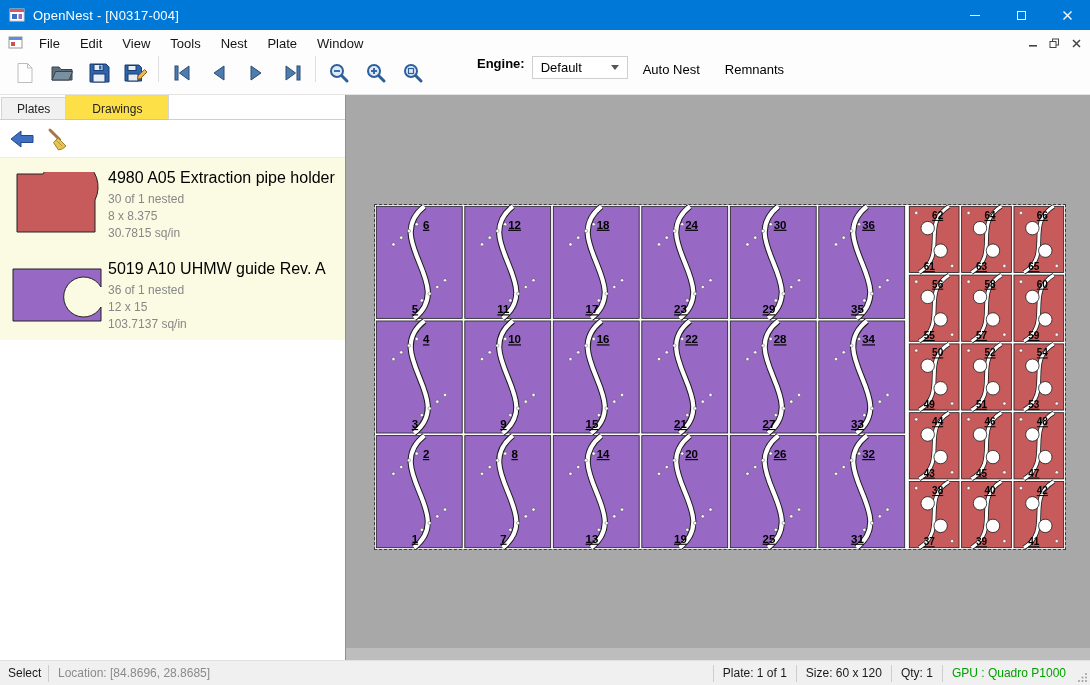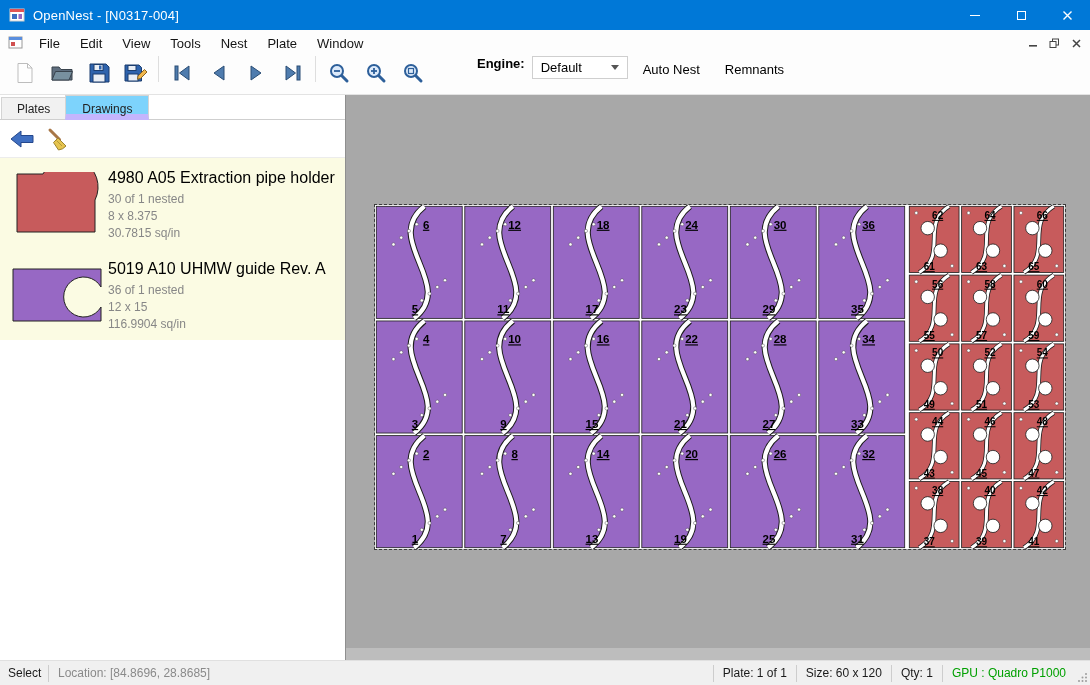--- a/index.html
+++ b/index.html
@@ -30,21 +30,21 @@
   .combo{width:96px;height:23px;border:1px solid #cfcfcf;background:#fff;display:flex;align-items:center;justify-content:space-between;padding:0 8px;font-size:13px}
   .combo-arrow{width:0;height:0;border-left:4px solid transparent;border-right:4px solid transparent;border-top:5px solid #555}
   .tool-text{font-size:13px;padding:6px 10px;margin-left:5px}
 
   
   .content{flex:1;display:flex;min-height:0}
   .left-panel{width:346px;background:#fff;border-right:1px solid #8f8f8f;display:flex;flex-direction:column;flex:0 0 auto}
   .tabstrip{height:25px;display:flex;align-items:flex-end;border-bottom:1px solid #cfcfcf;background:#fff;padding-left:1px;flex:0 0 auto}
   .tab{height:22px;line-height:22px;padding:0 15px;font-size:12px;background:#f1f1f1;border:1px solid #d4d4d4;border-bottom:none;color:#222}
   .tab + .tab{margin-left:-1px}
-  .tab.active{height:25px;line-height:26px;background:#7dd3fc;position:relative;margin-bottom:-1px;border-bottom:6px solid #c4b5fd;padding:0 16px;z-index:1}
+  .tab.active{height:25px;line-height:26px;background:#fde047;position:relative;margin-bottom:-1px;border-bottom:1px solid #c4b5fd;padding:0 26px;z-index:1}
   .subtoolbar{height:38px;display:flex;align-items:center;gap:6px;padding-left:7px;border-bottom:1px solid #ececec;flex:0 0 auto}
   .sub-btn{width:30px;height:30px;display:flex;align-items:center;justify-content:center}
   .parts-list{flex:1;background:#fff;overflow:hidden}
   .part-item{display:flex;background:#fbfbe3;padding:7px 4px 7px 6px;min-height:86px;align-items:center}
   .part-thumb{width:102px;flex:0 0 auto;display:flex;justify-content:center;align-items:center}
   .part-meta{flex:1;align-self:flex-start;padding-top:4px}
   .part-title{font-size:16px;font-weight:normal;color:#000;margin-bottom:4px}
   .part-line{font-size:12px;color:#878787;line-height:17px}
 
   .canvas{flex:1;position:relative;background:#a8a8a8;overflow:hidden}
@@ -243,21 +243,21 @@
         <div class="part-item">
           <div class="part-thumb">
             <svg width="92" height="56" viewBox="0 0 92 56">
                 <path d="M2 2 L90 2 L90 20 A20 20 0 1 0 90 40 L90 54 L2 54 Z" stroke="#222" stroke-width="1" fill="#9768c4"></path>
               </svg>
           </div>
           <div class="part-meta">
             <div class="part-title">5019 A10 UHMW guide Rev. A</div>
             <div class="part-line">36 of 1 nested</div>
             <div class="part-line">12 x 15</div>
-            <div class="part-line">116.9904 sq/in</div>
+            <div class="part-line">103.7137 sq/in</div>
           </div>
         </div>
       </div>
     </div>
 
     <div class="canvas">
       <div class="plate">
         <svg id="nest-svg" width="690" height="344" viewBox="0 0 690 344">
             <g transform="translate(1.3,1.3)">
               <rect x="0" y="0" width="85.9" height="112.06666666666668" fill="#9768c4" stroke="#1c1c1c" stroke-width="0.8"></rect>

